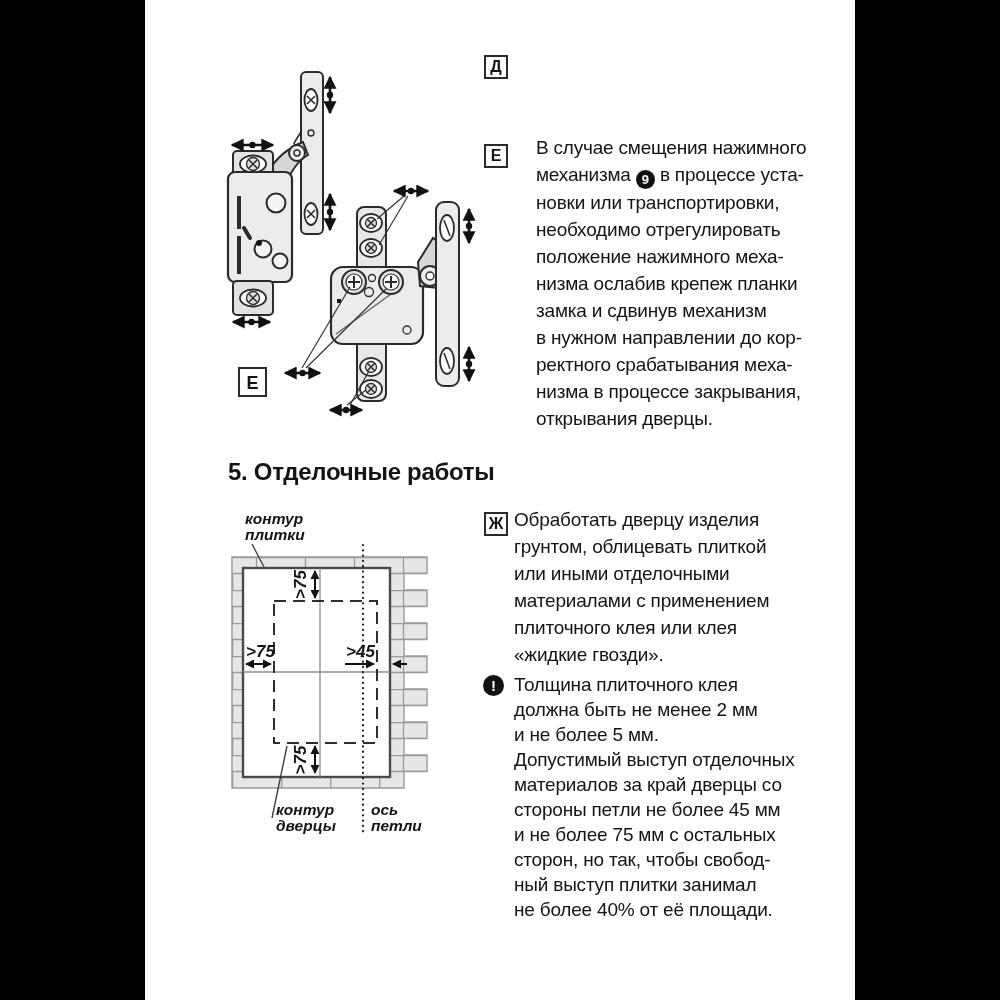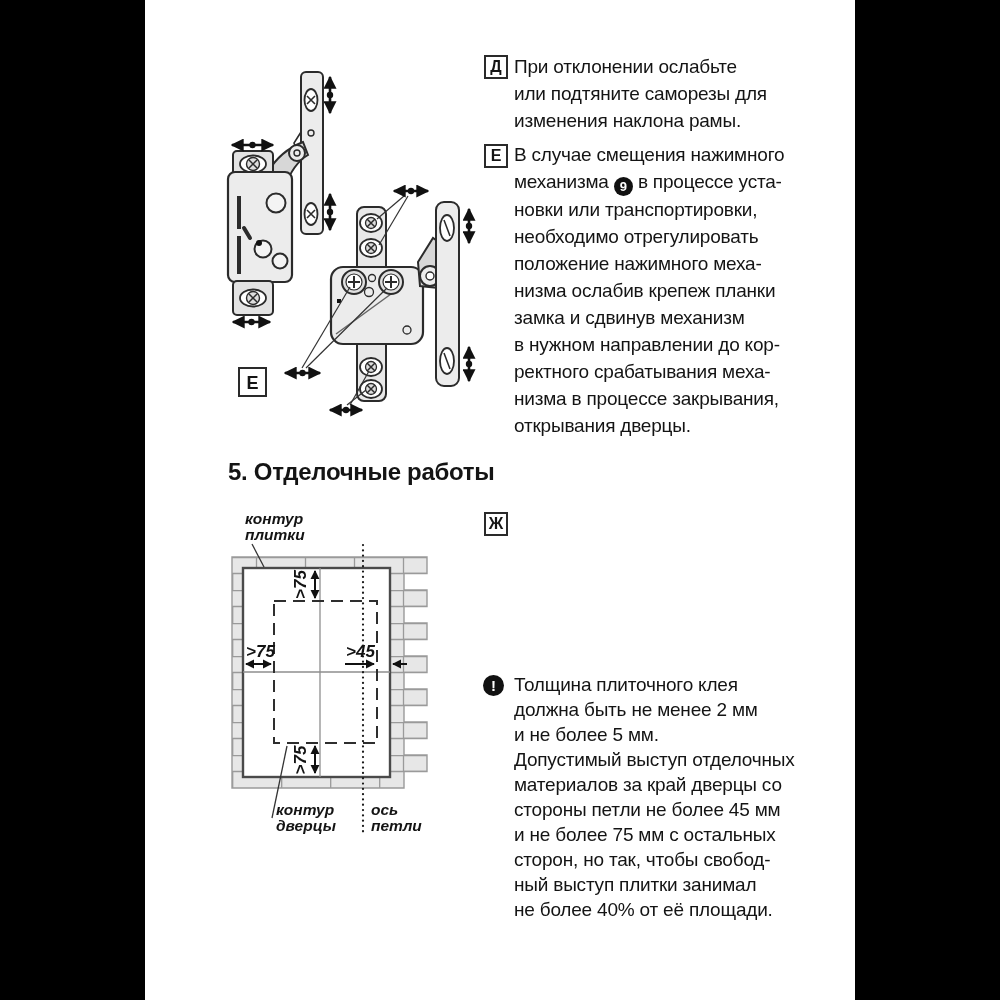--- a/index.html
+++ b/index.html
@@ -174,28 +174,25 @@
       <g>
         <rect x="239" y="368" width="27" height="28" fill="#fff" stroke="#2a2a2a" stroke-width="2"></rect>
         <text x="252.5" y="389" text-anchor="middle" font-size="18" font-weight="bold" stroke="none">Е</text>
       </g>
     </g>
   </svg>
 
   <div class="marker-box" style="left:339px;top:55px;">
       <span>Д</span>
     </div>
-  <div class="textblock" style="top:53px;">При отклонении ослабьте
-или подтяните саморезы для
-изменения наклона рамы.</div>
 
   <div class="marker-box" style="left:339px;top:144px;">
       <span>Е</span>
     </div>
-  <div class="textblock" style="top:141px;"><span>В случае смещения нажимного
+  <div class="textblock" style="top:134px;margin-left:22px;"><span>В случае смещения нажимного
 механизма </span><span class="badge">9</span><span> в процессе уста-
 новки или транспортировки,
 необходимо отрегулировать
 положение нажимного меха-
 низма ослабив крепеж планки
 замка и сдвинув механизм
 в нужном направлении до кор-
 ректного срабатывания меха-
 низма в процессе закрывания,
 открывания дверцы.</span></div>
@@ -244,20 +241,26 @@
     <text x="276" y="815" font-size="15.5" font-weight="bold" font-style="italic">контур</text>
     <text x="276" y="831" font-size="15.5" font-weight="bold" font-style="italic">дверцы</text>
 
     <text x="371" y="815" font-size="15.5" font-weight="bold" font-style="italic">ось</text>
     <text x="371" y="831" font-size="15.5" font-weight="bold" font-style="italic">петли</text>
   </svg>
 
   <div class="marker-box" style="left:339px;top:512px;">
       <span>Ж</span>
     </div>
+  <div class="textblock" style="top:506px;">Обработать дверцу изделия
+грунтом, облицевать плиткой
+или иными отделочными
+материалами с применением
+плиточного клея или клея
+«жидкие гвозди».</div>
 
   <div class="warn-icon">
       <span>!</span>
     </div>
   <div class="textblock bold" style="top:672px;">Толщина плиточного клея
 должна быть не менее 2 мм
 и не более 5 мм.
 Допустимый выступ отделочных
 материалов за край дверцы со
 стороны петли не более 45 мм

